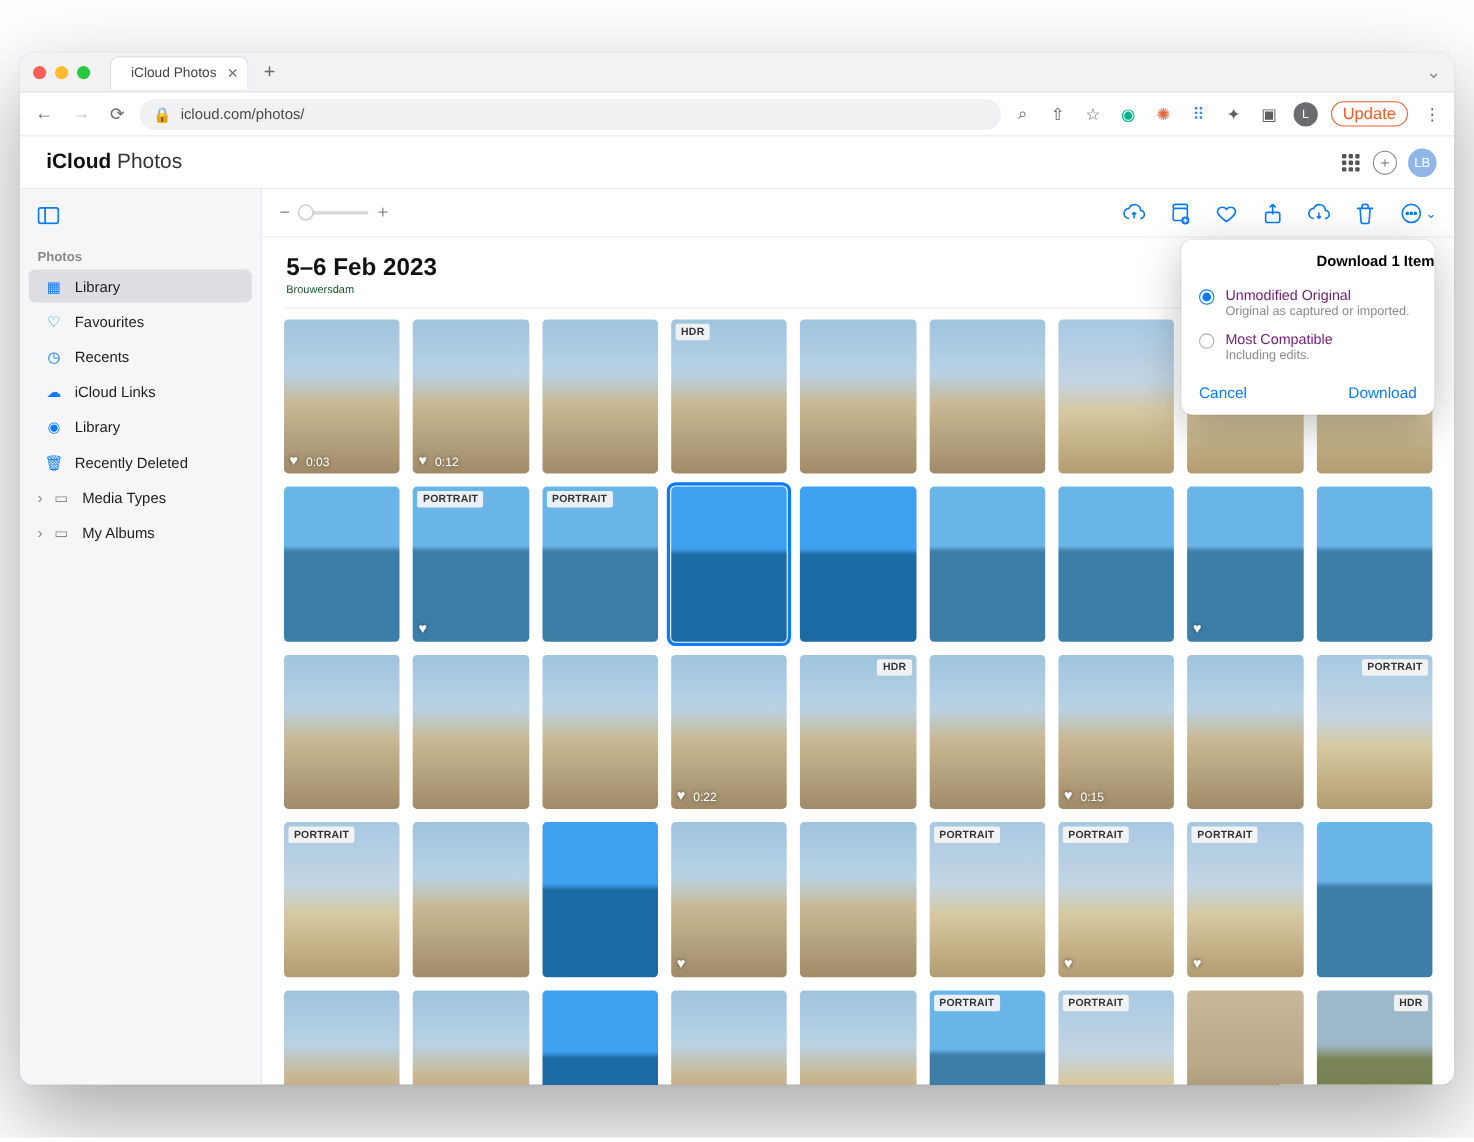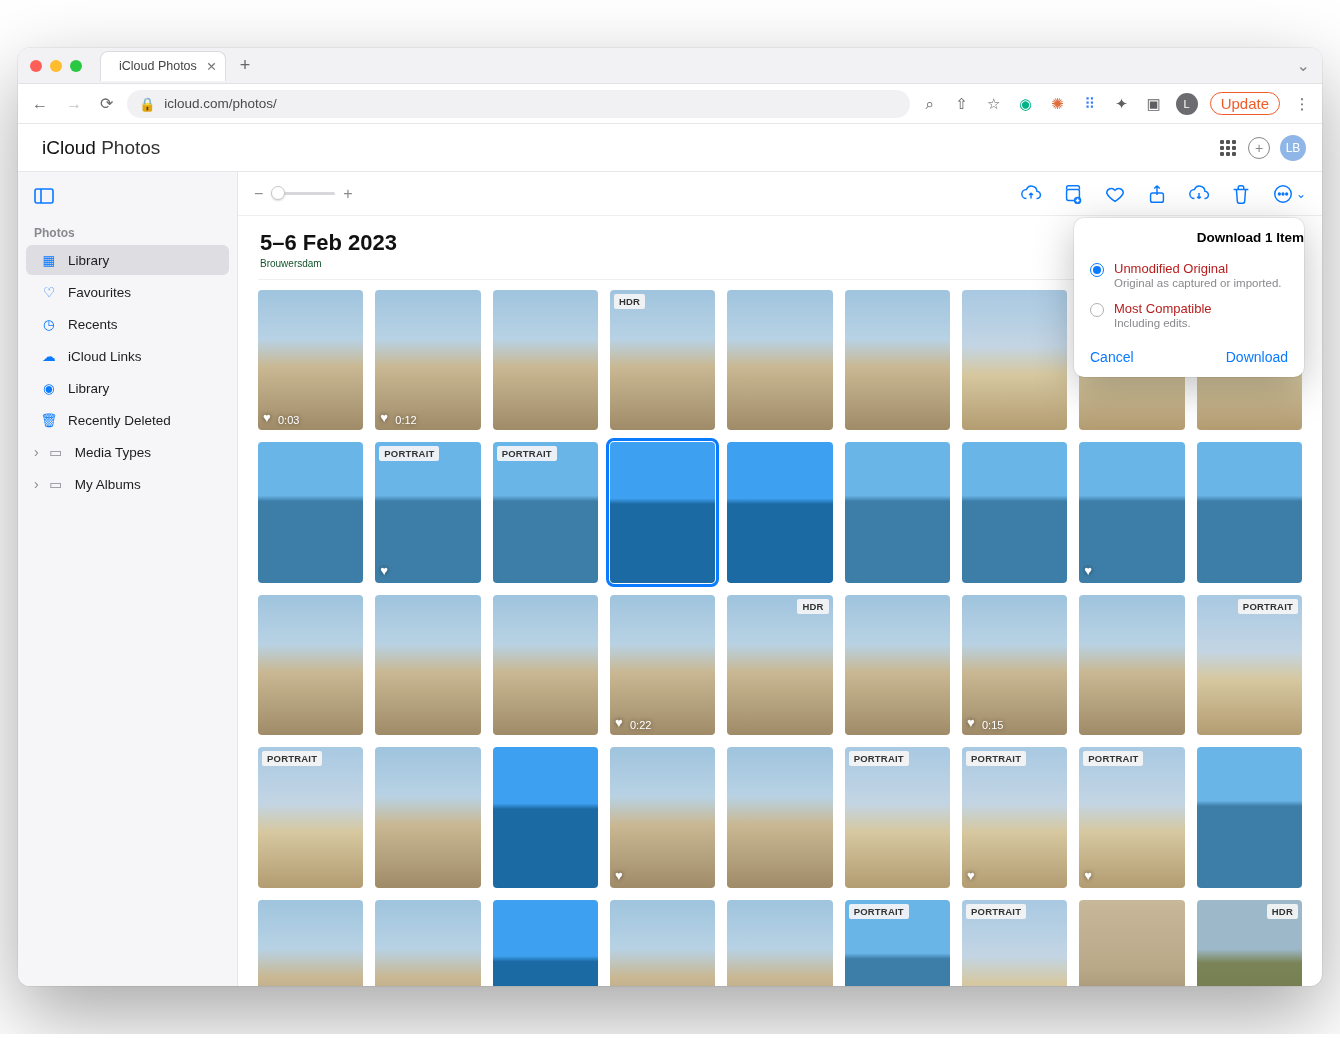--- a/index.html
+++ b/index.html
@@ -16,21 +16,21 @@
 .navbtn{color:#6b6b6f;font-size:16px;padding:4px}
 .addrbar{flex:1;display:flex;align-items:center;gap:8px;background:#f1f1f3;border-radius:20px;height:28px;padding:0 12px;font-size:13.5px;color:#4a4a4d}
 .addrbar .lock{color:#6b6b6f}
 .ext-icons{display:flex;align-items:center;gap:12px;color:#5f5f63}
 .ext-icons .ic{width:20px;height:20px;display:flex;align-items:center;justify-content:center;font-size:15px}
 .ext-icons .pill{border:1px solid #f05b28;color:#f05b28;border-radius:14px;padding:2px 10px;font-size:15px}
 .ext-icons .avatar{width:22px;height:22px;border-radius:50%;background:#6c6c70;color:#fff;font-size:11px;display:flex;align-items:center;justify-content:center}
 .appbar{height:48px;display:flex;align-items:center;padding:0 16px;border-bottom:1px solid #e7e7e9;gap:10px}
 .appbrand{display:flex;align-items:center;gap:8px;font-size:19px;color:#111}
 .appbrand .apple{color:#6e6e73}
-.appbrand .b1{font-weight:400}
+.appbrand .b1{font-weight:700}
 .appbrand .b2{font-weight:400;color:#333}
 .appbar .spacer{flex:1}
 .appbar .appicon{width:20px;height:20px;color:#555;display:flex;align-items:center;justify-content:center}
 .appbar .grid9{display:grid;grid-template-columns:repeat(3,4px);grid-template-rows:repeat(3,4px);gap:2px}
 .appbar .grid9 span{background:#555;border-radius:1px}
 .appbar .plusc{width:22px;height:22px;border:1.5px solid #888;border-radius:50%;display:flex;align-items:center;justify-content:center;color:#888;font-size:14px}
 .appbar .useravatar{width:26px;height:26px;border-radius:50%;background:#8fb6e6;color:#fff;font-size:12px;display:flex;align-items:center;justify-content:center;font-weight:500}
 .body{flex:1;display:flex;min-height:0}
 .sidebar{width:220px;background:#f6f6f8;border-right:1px solid #e6e6e8;display:flex;flex-direction:column;padding:8px 0}
 .side-toggle{width:32px;height:28px;margin:2px 10px 8px;border-radius:6px;display:flex;align-items:center;justify-content:center;color:#0a7aff}
@@ -65,21 +65,21 @@
 .beachsun{background:linear-gradient(180deg,#a8c9e2 0%,#c3d5e4 40%,#d6c8a0 60%,#b39c72 100%)}
 .grass{background:linear-gradient(180deg,#9db9c9 0%,#9db9c9 35%,#7a8456 45%,#6a7446 100%)}
 .indoor{background:linear-gradient(180deg,#c8b89a 0%,#b8a888 50%,#8a7858 100%)}
 
 .popover{position:absolute;top:46px;right:18px;width:230px;background:#fff;border-radius:10px;box-shadow:0 10px 40px rgba(0,0,0,.25),0 0 0 1px rgba(0,0,0,.06);padding:12px 0 8px;z-index:50}
 .popover h4{font-size:13.5px;font-weight:600;text-align:right;padding-bottom:10px}
 .popover .opt{display:flex;gap:10px;padding:6px 16px;align-items:flex-start}
 .popover .radio{width:14px;height:14px;border:1px solid #b0b0b4;border-radius:50%;flex-shrink:0;margin-top:2px;position:relative}
 .popover .radio.on{border-color:#0a7aff}
 .popover .radio.on::after{content:"";position:absolute;inset:2px;background:#0a7aff;border-radius:50%}
-.popover .opt .lbl{font-size:13px;color:#b91c1c}
+.popover .opt .lbl{font-size:13px;color:#701a75}
 .popover .opt .desc{font-size:11.5px;color:#8a8a8e;margin-top:1px}
 .popover .actions{display:flex;justify-content:space-between;padding:10px 16px 4px;margin-top:4px}
 .popover .actions span{color:#0a7aff;font-size:14px;font-weight:500}
 .chev{display:flex;align-items:center}
 </style>
 </head>
 <body>
 
 <div class="window">
 

